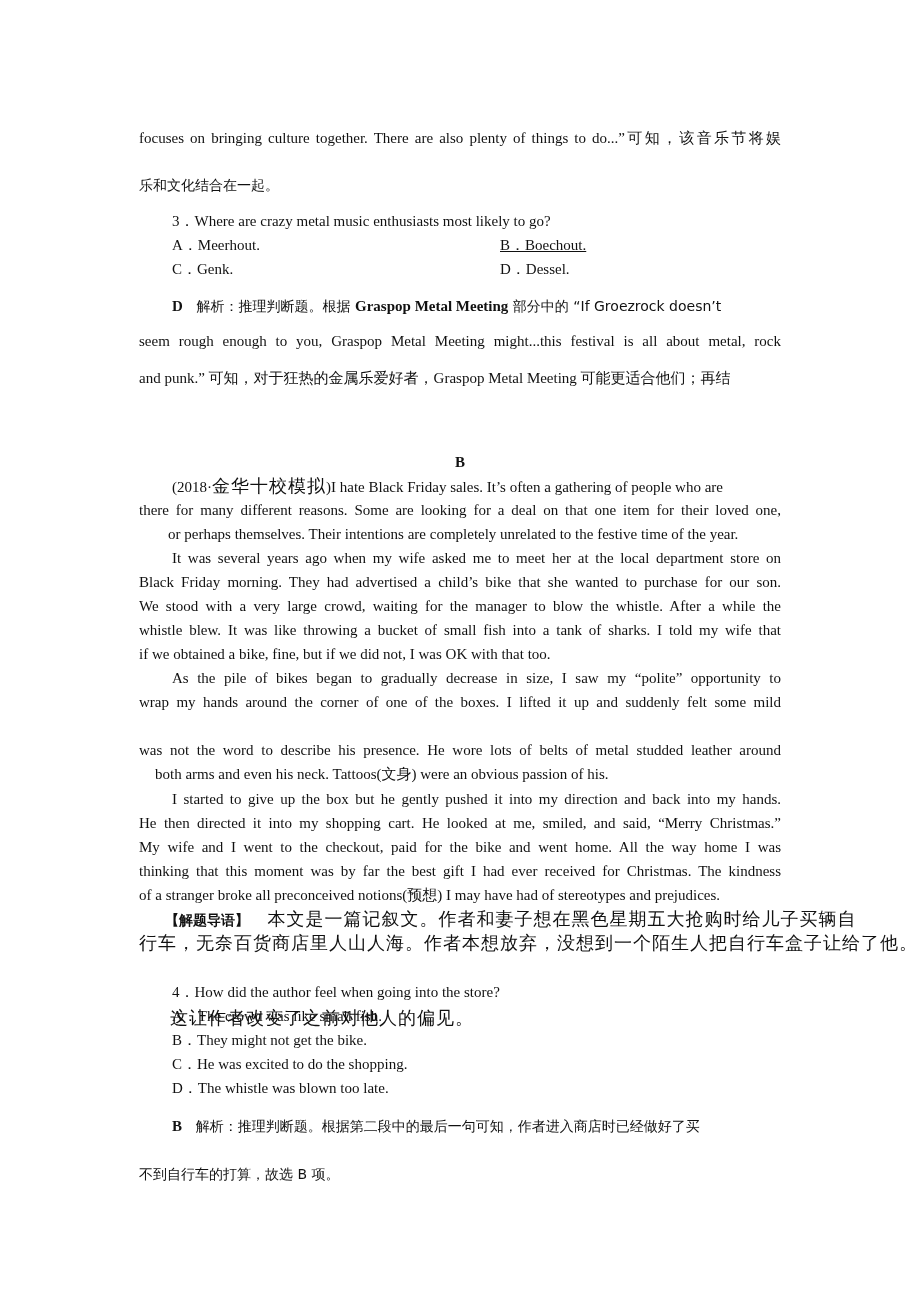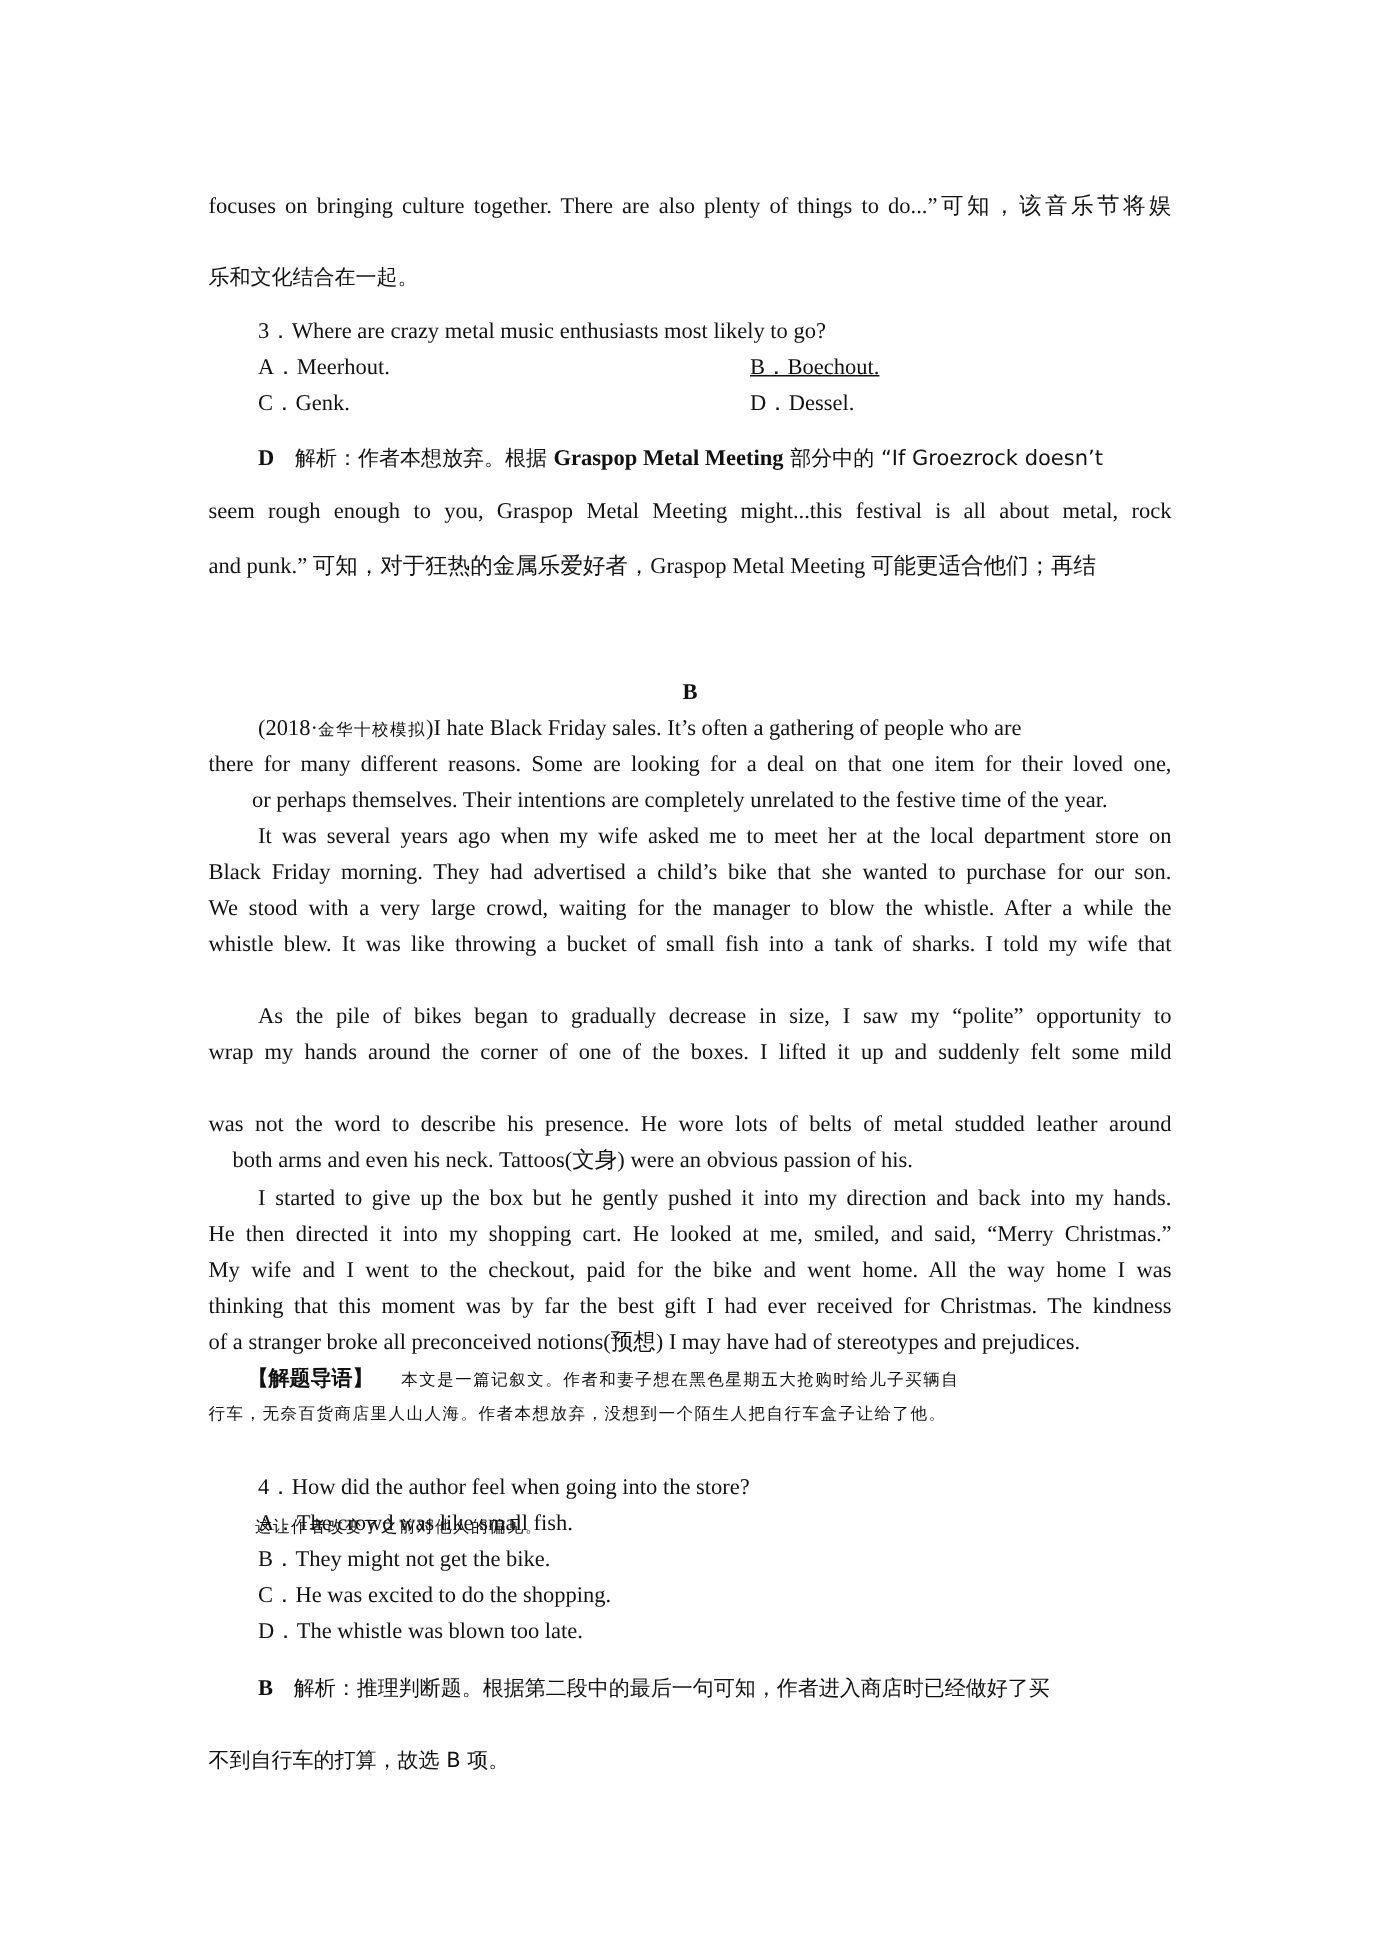--- a/index.html
+++ b/index.html
@@ -13,59 +13,60 @@
     .line {
       position: absolute; left: 139px; width: 642px;
       white-space: nowrap; line-height: 20px;
     }
     .justify { text-align: justify; text-align-last: justify; white-space: normal; }
     .indent { left: 172px; width: 609px; }
     .opt { position: absolute; white-space: nowrap; line-height: 20px; }
     .cjk { font-family: "DejaVu Sans", sans-serif; font-size: 14px; }
     .bold { font-weight: bold; }
     .center { left: 139px; width: 642px; text-align: center; }
-    .kai { font-family: Liberation Sans, sans-serif; font-size: 11px; letter-spacing: 1px; }
+    .kai { font-family: Liberation Sans, sans-serif; font-size: 18px; letter-spacing: 1px; }
   </style>
 </head>
 <body>
 
 <div class="page">
 
   <div class="line justify" style="top:128px;">
     <span>focuses on bringing culture together. There are also plenty of things to do...”可知，该音乐节将娱</span>
   </div>
   <div class="line cjk" style="top:175px;">乐和文化结合在一起。</div>
 
   <div class="line indent" style="top:211px;">3．Where are crazy metal music enthusiasts most likely to go?</div>
   <div class="opt" style="top:235px; left:172px;">A．Meerhout.</div>
   <div class="opt" style="top:235px; left:500px;text-decoration:underline;">B．Boechout.</div>
   <div class="opt" style="top:259px; left:172px;">C．Genk.</div>
   <div class="opt" style="top:259px; left:500px;">D．Dessel.</div>
 
   <div class="line indent" style="top:296px;">
     <span class="bold">D</span>
-    <span class="cjk" style="margin-left:10px;">解析：作者本想放弃。根据 </span><span class="bold">Graspop Metal Meeting</span><span class="cjk"> 部分中的 “If Groezrock doesn’t</span>
+    <span class="cjk" style="margin-left:10px;">解析：推理判断题。根据 </span><span class="bold">Graspop Metal Meeting</span><span class="cjk"> 部分中的 “If Groezrock doesn’t</span>
   </div>
   <div class="line justify" style="top:331px;">
     <span>seem rough enough to you, Graspop Metal Meeting might...this festival is all about metal, rock</span>
   </div>
   <div class="line" style="top:368px;">and punk.” 可知，对于狂热的金属乐爱好者，Graspop Metal Meeting 可能更适合他们；再结</div>
 
   <div class="line center bold" style="top:452px;">B</div>
 
   <div class="line indent" style="top:476px;">
     <span>(2018·</span><span class="kai">金华十校模拟</span><span>)</span><span>I hate Black Friday sales. It’s often a gathering of people who are</span>
   </div>
   <div class="line justify" style="top:500px;"><span>there for many different reasons. Some are looking for a deal on that one item for their loved one,</span></div>
   <div class="line" style="top:524px;margin-left:29px;">or perhaps themselves. Their intentions are completely unrelated to the festive time of the year.</div>
 
   <div class="line indent justify" style="top:548px;"><span>It was several years ago when my wife asked me to meet her at the local department store on</span></div>
   <div class="line justify" style="top:572px;"><span>Black Friday morning. They had advertised a child’s bike that she wanted to purchase for our son.</span></div>
   <div class="line justify" style="top:596px;"><span>We stood with a very large crowd, waiting for the manager to blow the whistle. After a while the</span></div>
   <div class="line justify" style="top:620px;"><span>whistle blew. It was like throwing a bucket of small fish into a tank of sharks. I told my wife that</span></div>
+  <div class="line" style="top:644px;">if we obtained a bike, fine, but if we did not, I was OK with that too.</div>
 
   <div class="line indent justify" style="top:668px;"><span>As the pile of bikes began to gradually decrease in size, I saw my  “polite”  opportunity to</span></div>
   <div class="line justify" style="top:692px;"><span>wrap my hands around the corner of one of the boxes. I lifted it up and suddenly felt some mild</span></div>
   <div class="line justify" style="top:740px;"><span>was not the word to describe his presence. He wore lots of belts of metal studded leather around</span></div>
   <div class="line" style="top:764px;margin-left:16px;">both arms and even his neck. Tattoos(文身) were an obvious passion of his.</div>
 
   <div class="line indent justify" style="top:789px;"><span>I started to give up the box but he gently pushed it into my direction and back into my hands.</span></div>
   <div class="line justify" style="top:813px;"><span>He then directed it into my shopping cart. He looked at me, smiled, and said,  “Merry Christmas.”</span></div>
   <div class="line justify" style="top:837px;"><span>My wife and I went to the checkout, paid for the bike and went home. All the way home I was</span></div>
   <div class="line justify" style="top:861px;"><span>thinking that this moment was by far the best gift I had ever received for Christmas. The kindness</span></div>

